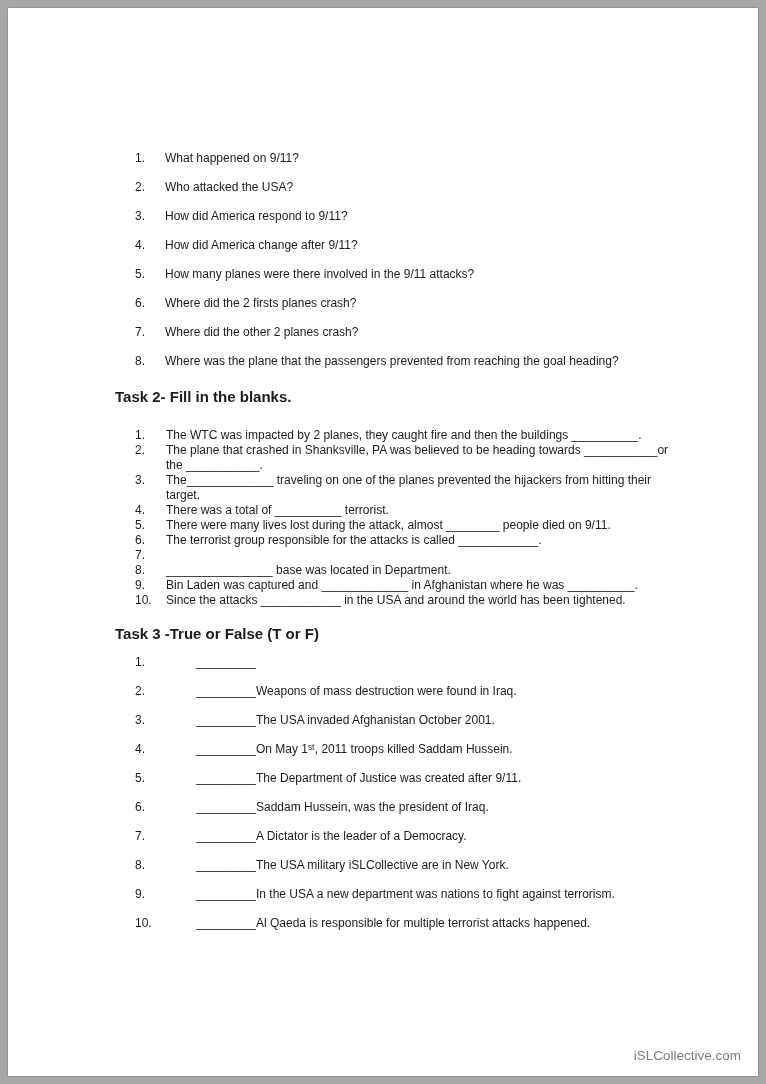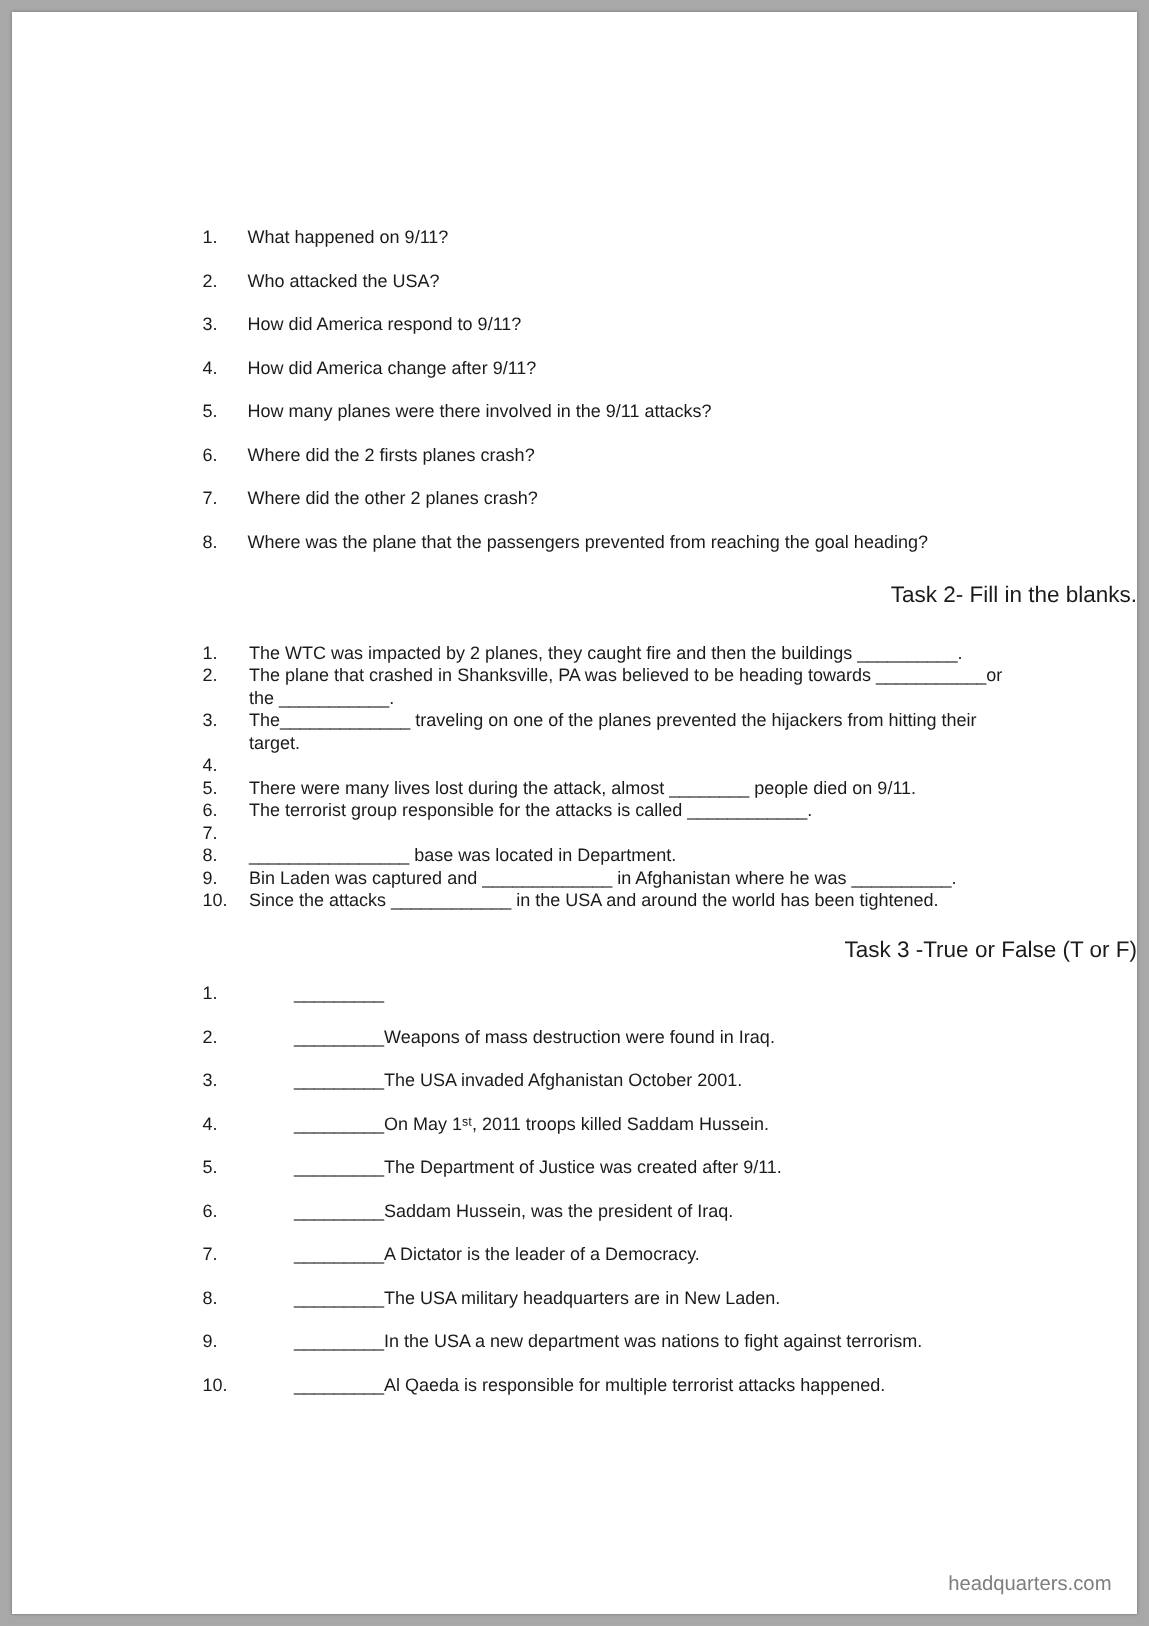--- a/index.html
+++ b/index.html
@@ -45,24 +45,23 @@
     line-height: 15px;
     margin-bottom: 0;
   }
   .tight .num { flex: 0 0 31px; }
   .tight .txt { width: 505px; }
   .task1 { margin-top: 142px; }
   .task2-list { margin-top: 23px; }
   .task3-list { margin-top: 12px; }
   .heading {
     font-size: 15px;
-    font-weight: normal;
-    margin: 18px 0 0 62px;
+    font-weight: bold;
+    margin: 18px 0 0 107px;
     line-height: 17px;
-    text-align: right;
   }
   .heading.h3 { margin-top: 17px; }
   .tf .num { flex: 0 0 33px; }
   .tf .blank {
     flex: 0 0 88px;
     white-space: nowrap;
     letter-spacing: 0;
     text-align: right;
   }
   .footer {
@@ -124,20 +123,21 @@
         <div class="row">
           <span class="num">2.</span>
           <span class="txt">The plane that crashed in Shanksville, PA was believed to be heading towards ___________or the ___________.</span>
         </div>
         <div class="row">
           <span class="num">3.</span>
           <span class="txt">The_____________  traveling  on one of the planes prevented the hijackers from hitting their target.</span>
         </div>
         <div class="row">
           <span class="num">4.</span>
+          <span class="txt">There was a total of __________ terrorist.</span>
         </div>
         <div class="row">
           <span class="num">5.</span>
           <span class="txt">There were many lives lost during the attack, almost ________ people died on 9/11.</span>
         </div>
         <div class="row">
           <span class="num">6.</span>
           <span class="txt">The terrorist group responsible for the attacks is called ____________.</span>
         </div>
         <div class="row">
@@ -190,29 +190,29 @@
           <span class="txt">Saddam Hussein, was the president of Iraq.</span>
         </div>
         <div class="row spaced">
           <span class="num">7.</span>
           <span class="blank">_________</span>
           <span class="txt">A Dictator is the leader of a Democracy.</span>
         </div>
         <div class="row spaced">
           <span class="num">8.</span>
           <span class="blank">_________</span>
-          <span class="txt">The USA military headquarters are in New Laden.</span>
+          <span class="txt">The USA military iSLCollective are in New York.</span>
         </div>
         <div class="row spaced">
           <span class="num">9.</span>
           <span class="blank">_________</span>
           <span class="txt">In the USA a new department was nations to fight against terrorism.</span>
         </div>
         <div class="row spaced">
           <span class="num">10.</span>
           <span class="blank">_________</span>
           <span class="txt">Al Qaeda is responsible for multiple terrorist attacks happened.</span>
         </div>
       </div>
 
-    <div class="footer">headquarters.com</div>
+    <div class="footer">iSLCollective.com</div>
   </div>
 </div>
 
 </body></html>

